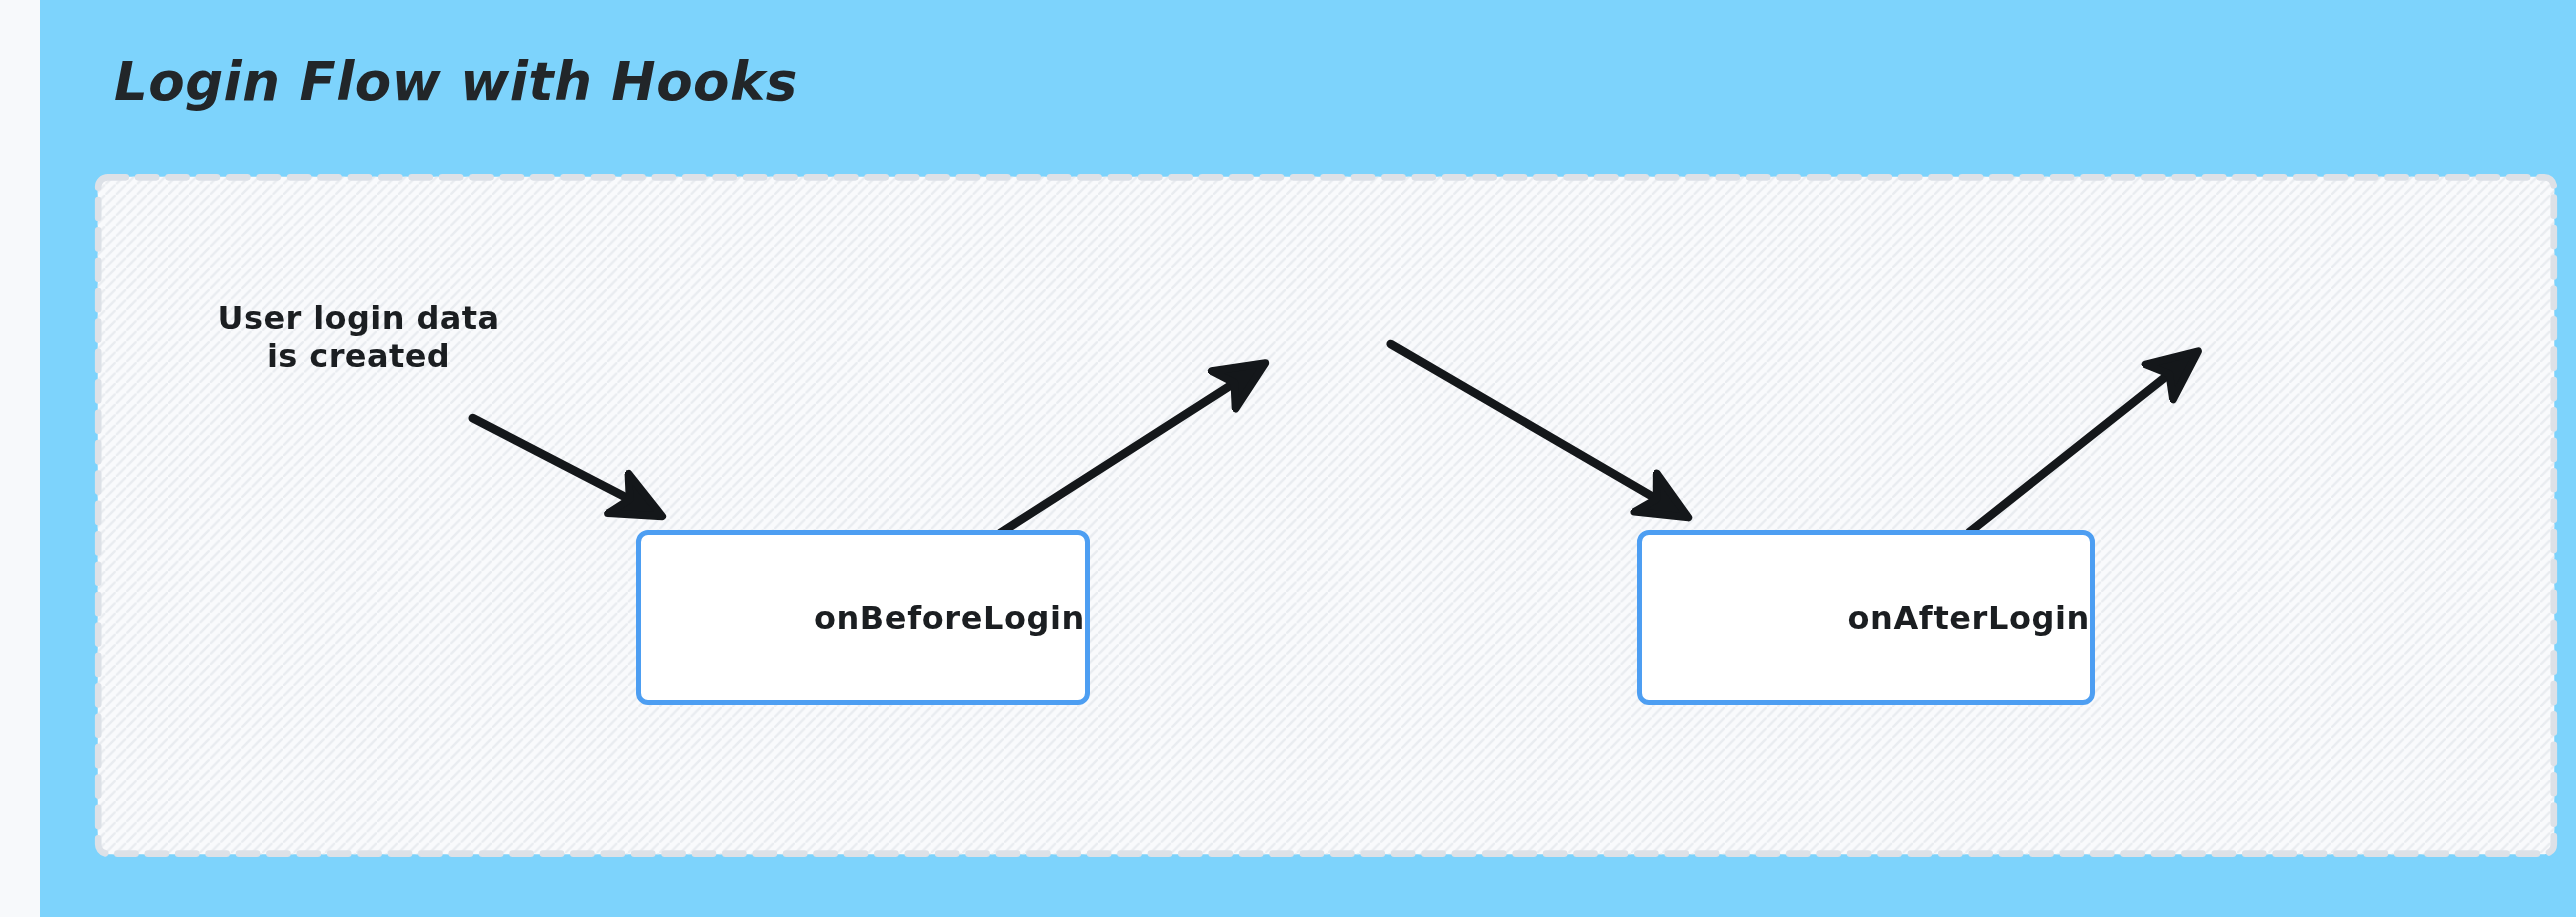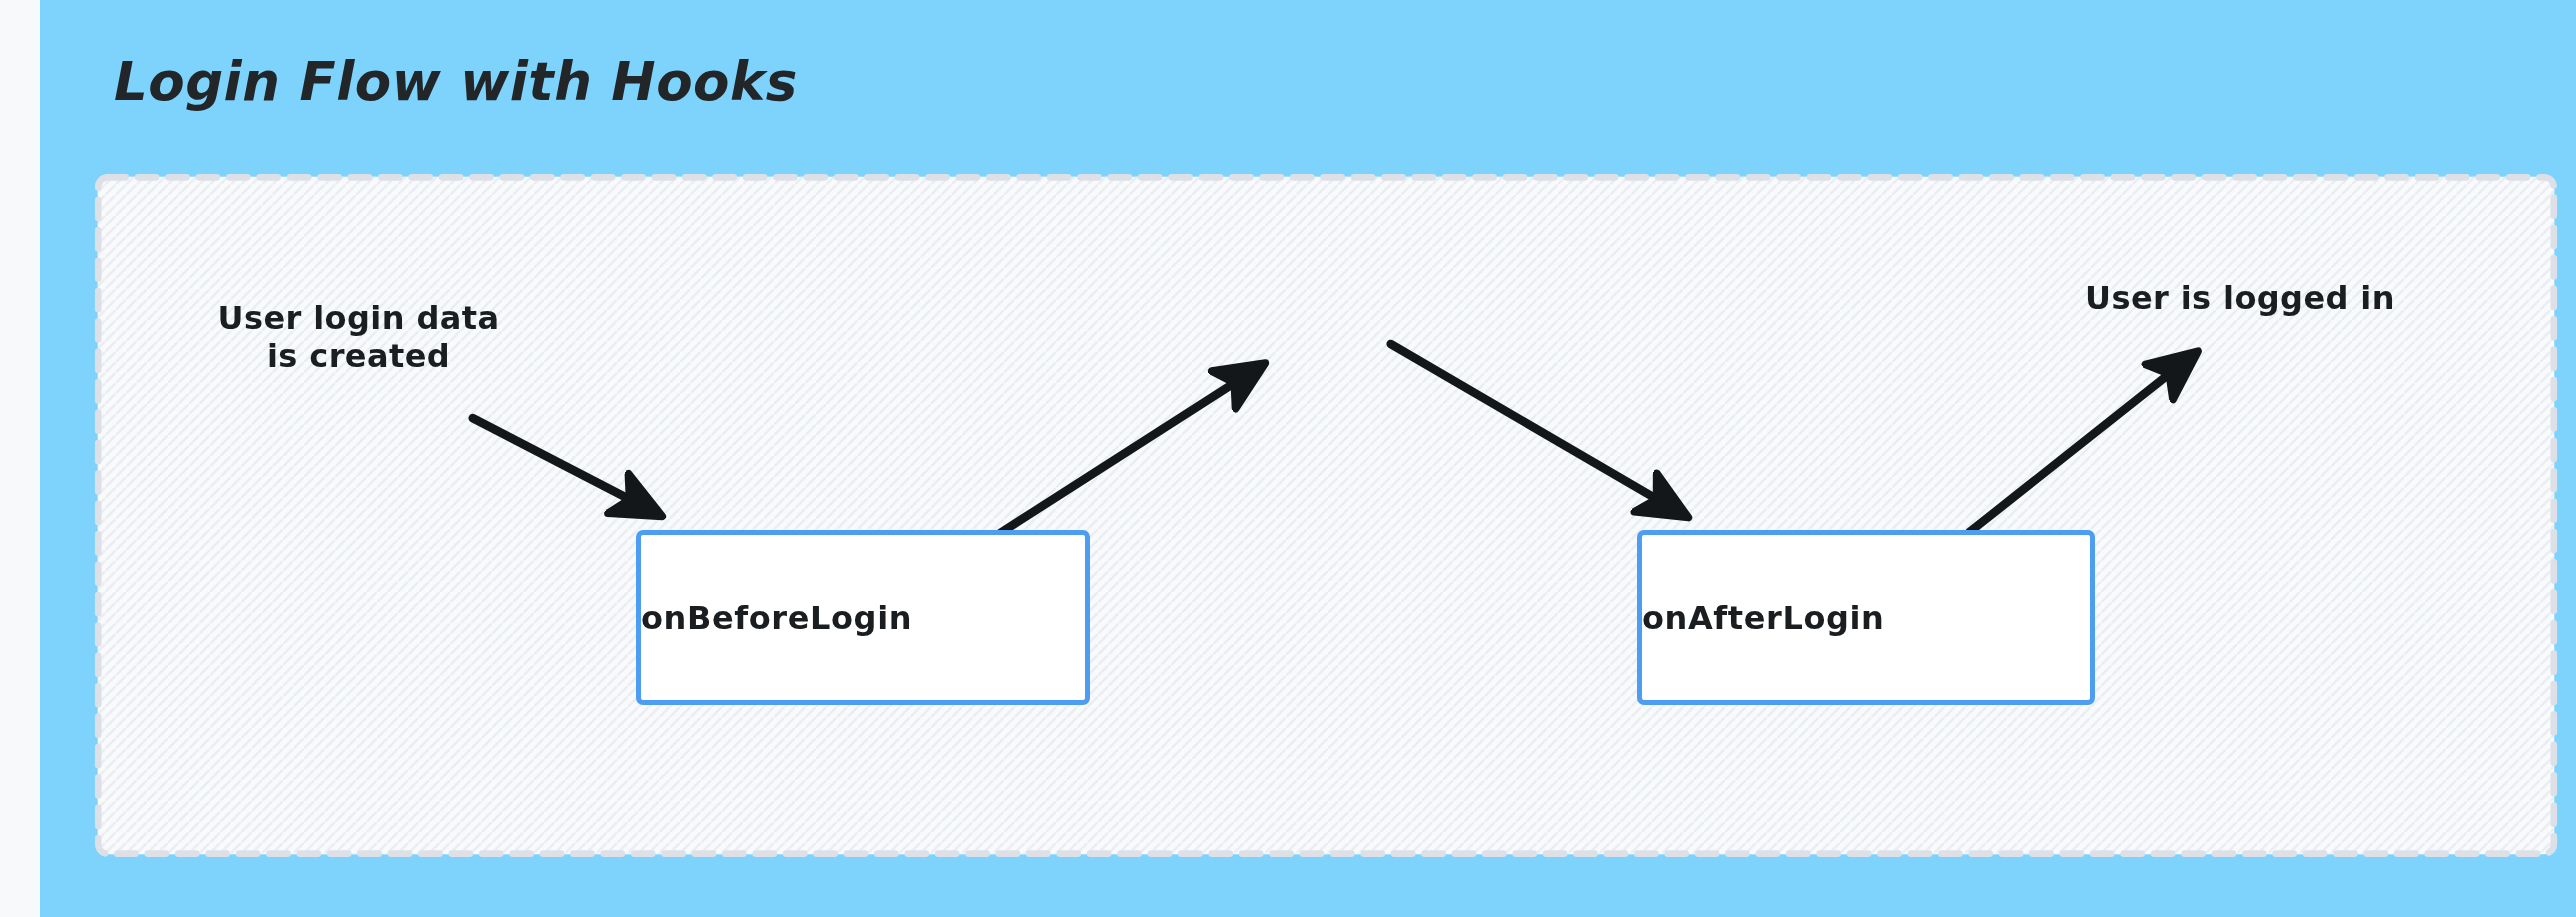--- a/index.html
+++ b/index.html
@@ -52,24 +52,24 @@
     position: absolute;
     inset: 0;
   }
 
   
   .hook-node {
     position: absolute;
     box-sizing: border-box;
     background: #ffffff;
     border: 5.7px solid #4d9ef2;
-    border-radius: 7px;
+    border-radius: 12px;
     display: flex;
     align-items: center;
-    justify-content: flex-start;
+    justify-content: flex-end;
   }
   .hook-node .node-label {
     font-family: "DejaVu Sans", sans-serif;
     font-size: 32px;
     font-weight: 700;
     letter-spacing: 0.6px;
     color: #1b1e21;
     white-space: nowrap;
   }
 
@@ -156,21 +156,20 @@
 
     <line x1="1421" y1="362" x2="1728" y2="541" stroke="#14171a" stroke-width="9" stroke-linecap="round" marker-end="url(#arrowHead)"></line>
 
     <line x1="2030" y1="560" x2="2265" y2="374" stroke="#14171a" stroke-width="9" stroke-linecap="round" marker-end="url(#arrowHead)"></line>
   </svg>
 
   <div class="edge-label" id="edge-label-login-data">User login data
 is created</div>
 
 
-  <div class="edge-label" id="edge-label-user-logged-in">User is logged in</div>
 
   <div class="hook-node" id="node-on-before-login">
     <span class="node-label">onBeforeLogin</span>
   </div>
 
   <div class="hook-node" id="node-on-after-login">
     <span class="node-label">onAfterLogin</span>
   </div>
 
 </div>

